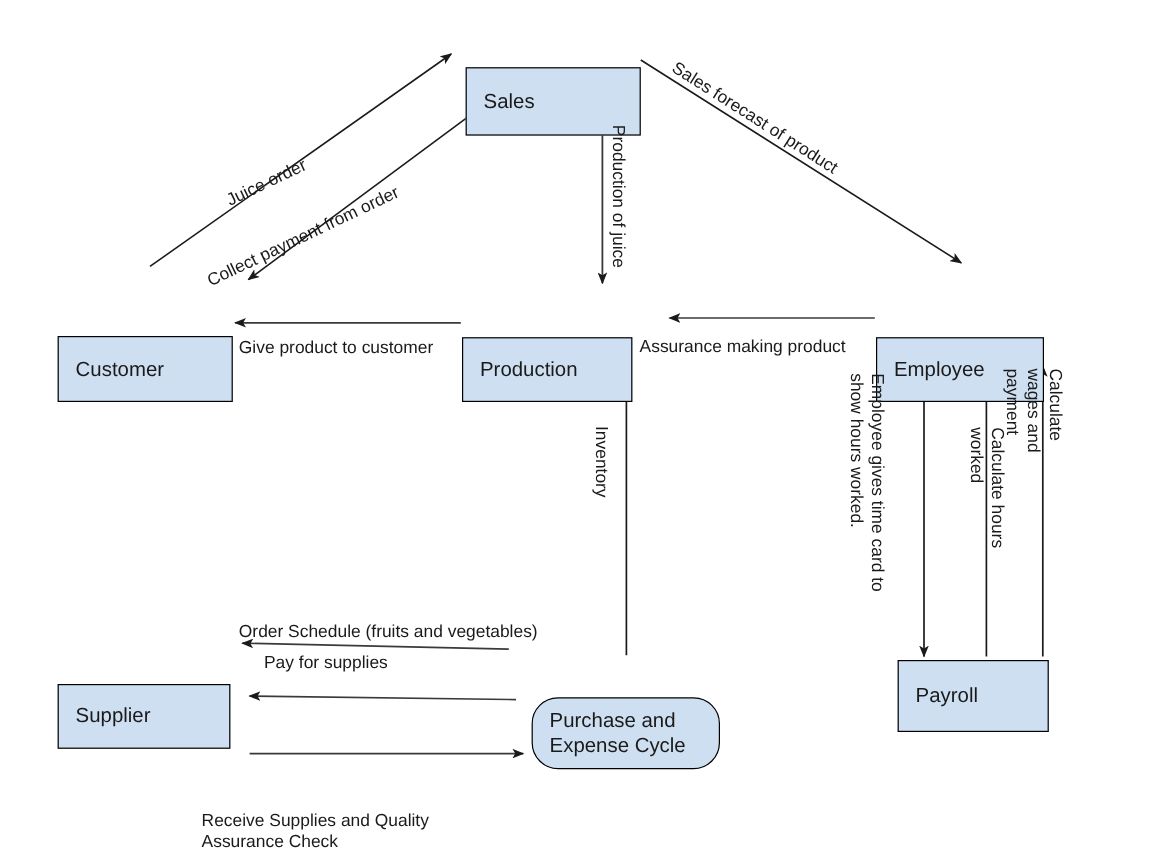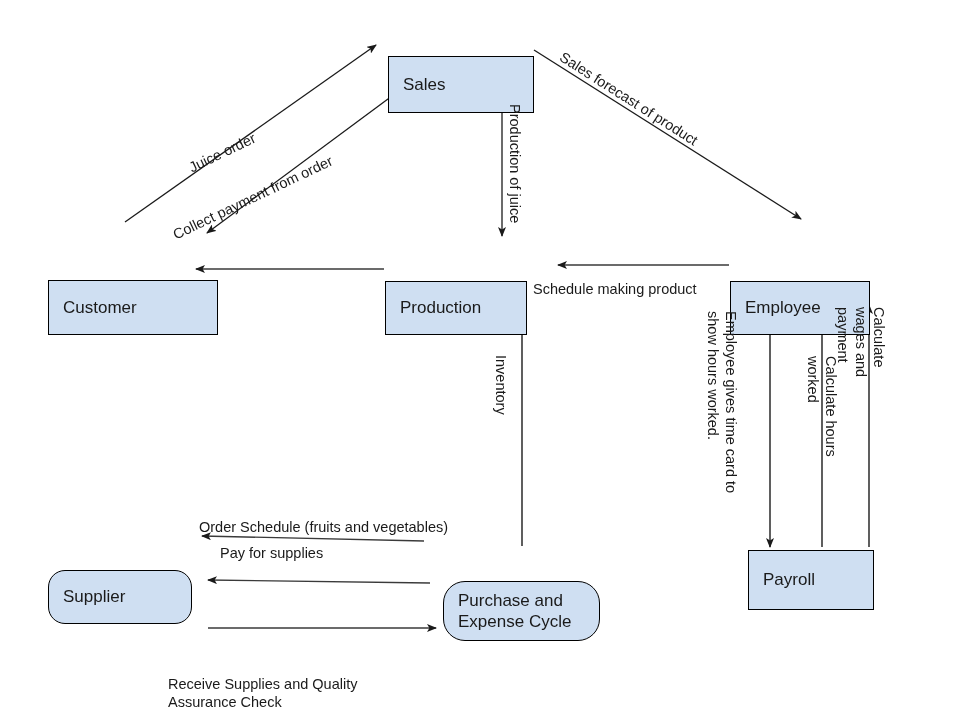--- a/index.html
+++ b/index.html
@@ -92,55 +92,56 @@
 
     <line x1="430" y1="583" x2="208" y2="580" stroke="#3a3a3a" stroke-width="1.4" marker-end="url(#ah)"></line>
 
     <line x1="208" y1="628" x2="436" y2="628" stroke="#3a3a3a" stroke-width="1.4" marker-end="url(#ah)"></line>
   </svg>
 
   <div class="node" style="left:388px; top:21px; width:146px; height:57px;">
     <span>Sales</span>
   </div>
 
-  <div class="node" style="left:48px; top:245px; width:170px; height:55px;">
+  <div class="node" style="left:48px; top:245px; width:146px; height:55px;">
     <span>Customer</span>
   </div>
 
   <div class="node" style="left:385px; top:246px; width:142px; height:54px;">
     <span>Production</span>
   </div>
 
   <div class="node" style="left:730px; top:246px; width:140px; height:54px;">
     <span>Employee</span>
   </div>
 
-  <div class="node" style="left:48px; top:535px; width:144px; height:54px;border-radius:17px;">
+  <div class="node" style="left:48px; top:535px; width:144px; height:54px;">
     <span>Supplier</span>
   </div>
 
   <div class="node" style="left:443px; top:546px; width:157px; height:60px;border-radius:22px;">
     <span>Purchase and
 Expense Cycle</span>
   </div>
 
   <div class="node" style="left:748px; top:515px; width:126px; height:60px;">
     <span>Payroll</span>
   </div>
 
   <div class="edge-label rot-d1" style="left:186px; top:160px;">Juice order</div>
 
   <div class="edge-label rot-d1" style="left:170px; top:227px;">Collect payment from order</div>
 
   <div class="edge-label rot-d2" style="left:566px; top:48px;">Sales forecast of product</div>
 
   <div class="edge-label rot-cw" style="left:524px; top:104px;">Production of juice</div>
 
+  <div class="edge-label" style="left:199px; top:281px;">Give product to customer</div>
 
-  <div class="edge-label" style="left:533px; top:280px;">Schedule making product</div>
+  <div class="edge-label" style="left:533px; top:280px;">Assurance making product</div>
 
   <div class="edge-label rot-cw" style="left:510px; top:355px;">Inventory</div>
 
   <div class="edge-label rot-cw" style="left:740px; top:311px;">Employee gives time card to
 show hours worked.</div>
 
   <div class="edge-label rot-cw" style="left:840px; top:356px;">Calculate hours worked</div>
 
   <div class="edge-label rot-cw" style="left:888px; top:307px;">Calculate wages and payment</div>
 

